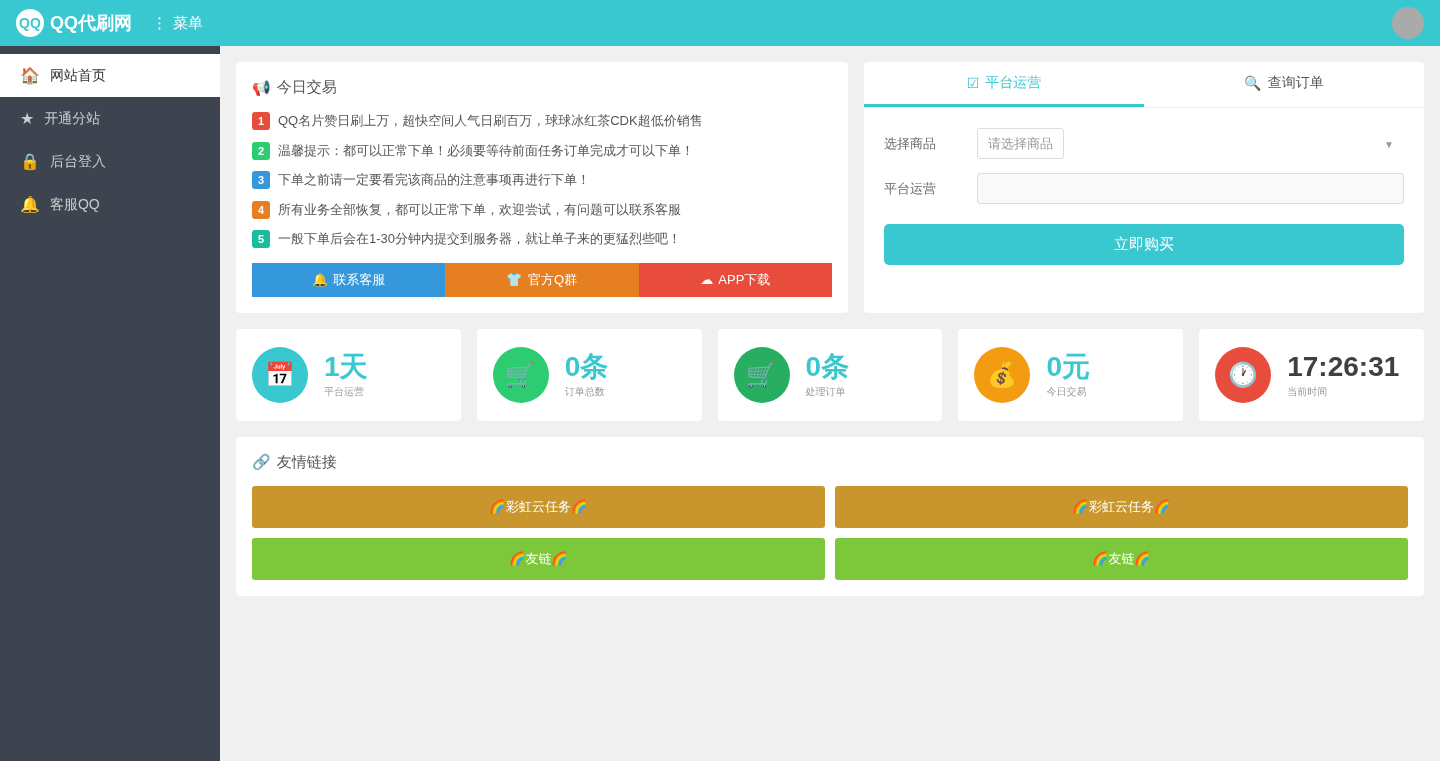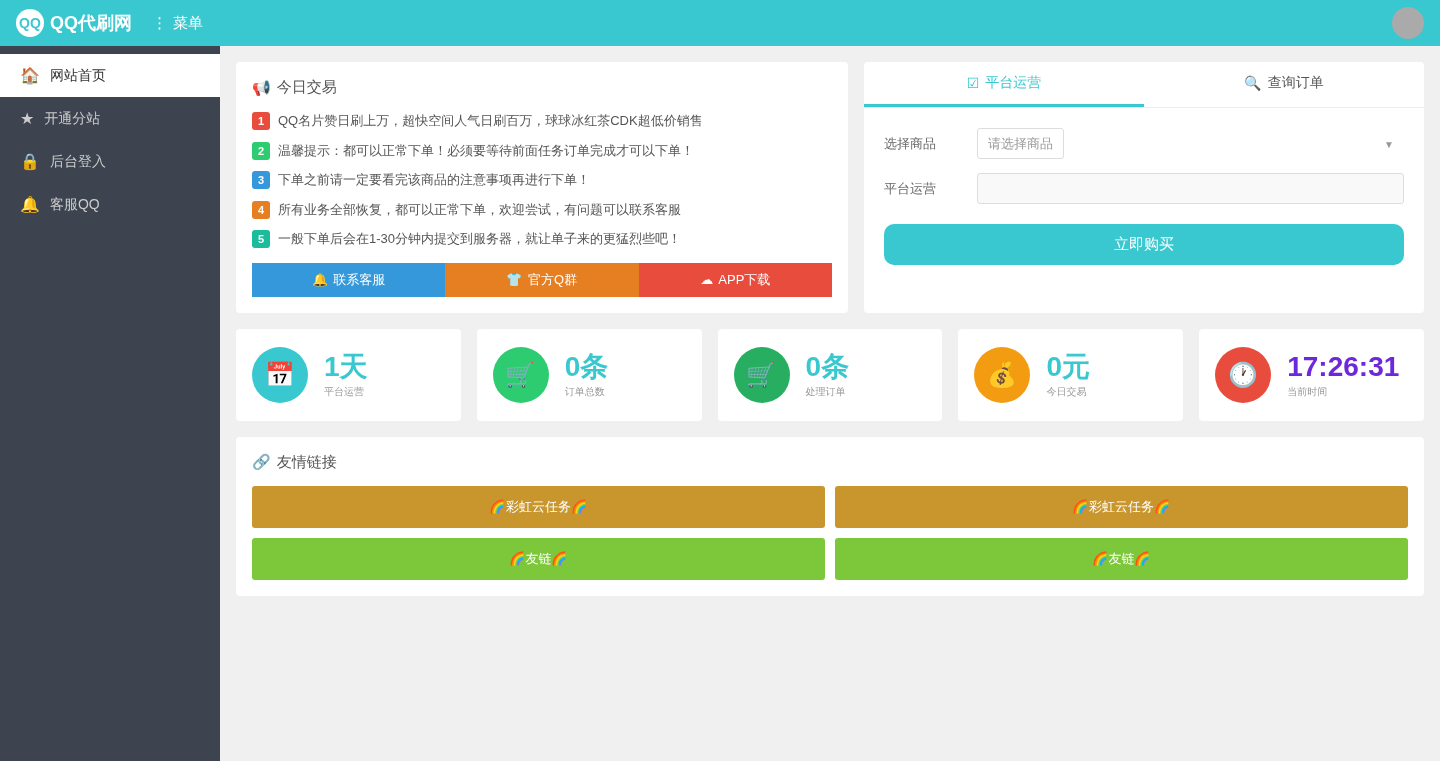--- a/index.html
+++ b/index.html
@@ -192,21 +192,21 @@
       font-size: 13px;
       background: #f9f9f9;
     }
     .buy-btn {
       width: 100%;
       padding: 11px;
       background: #3ac8d0;
       color: white;
       font-size: 15px;
       border: none;
-      border-radius: 10px;
+      border-radius: 5px;
       cursor: pointer;
       margin-top: 6px;
     }
 
     
     .stats-row {
       display: flex;
       gap: 16px;
       margin-bottom: 16px;
     }
@@ -230,21 +230,21 @@
       font-size: 24px;
       color: white;
     }
     .icon-teal { background: #3ac8d0; }
     .icon-green { background: #2ecc71; }
     .icon-green2 { background: #27ae60; }
     .icon-gold { background: #f39c12; }
     .icon-orange { background: #e74c3c; }
     .stat-info { display: flex; flex-direction: column; }
     .stat-number { font-size: 28px; font-weight: bold; color: #3ac8d0; line-height: 1.2; }
-    .stat-number.red { color: #6d28d9; }
+    .stat-number.red { color: #404040; }
     .stat-label { font-size: 10px; color: #999; margin-top: 2px; }
 
     
     .links-section {
       background: white;
       border-radius: 4px;
       padding: 16px;
     }
     .links-title {
       font-size: 15px;

